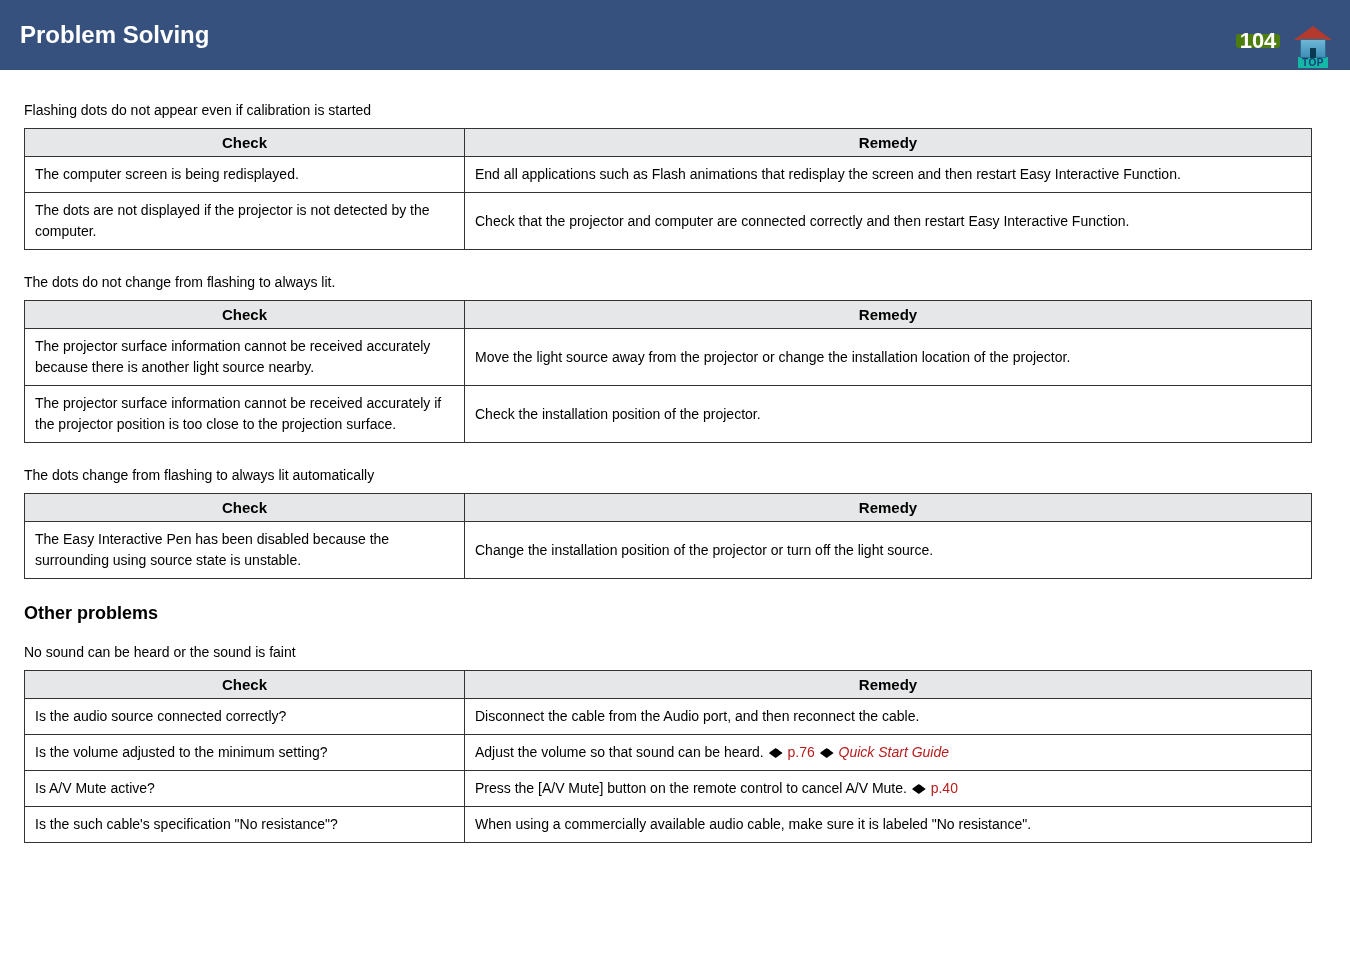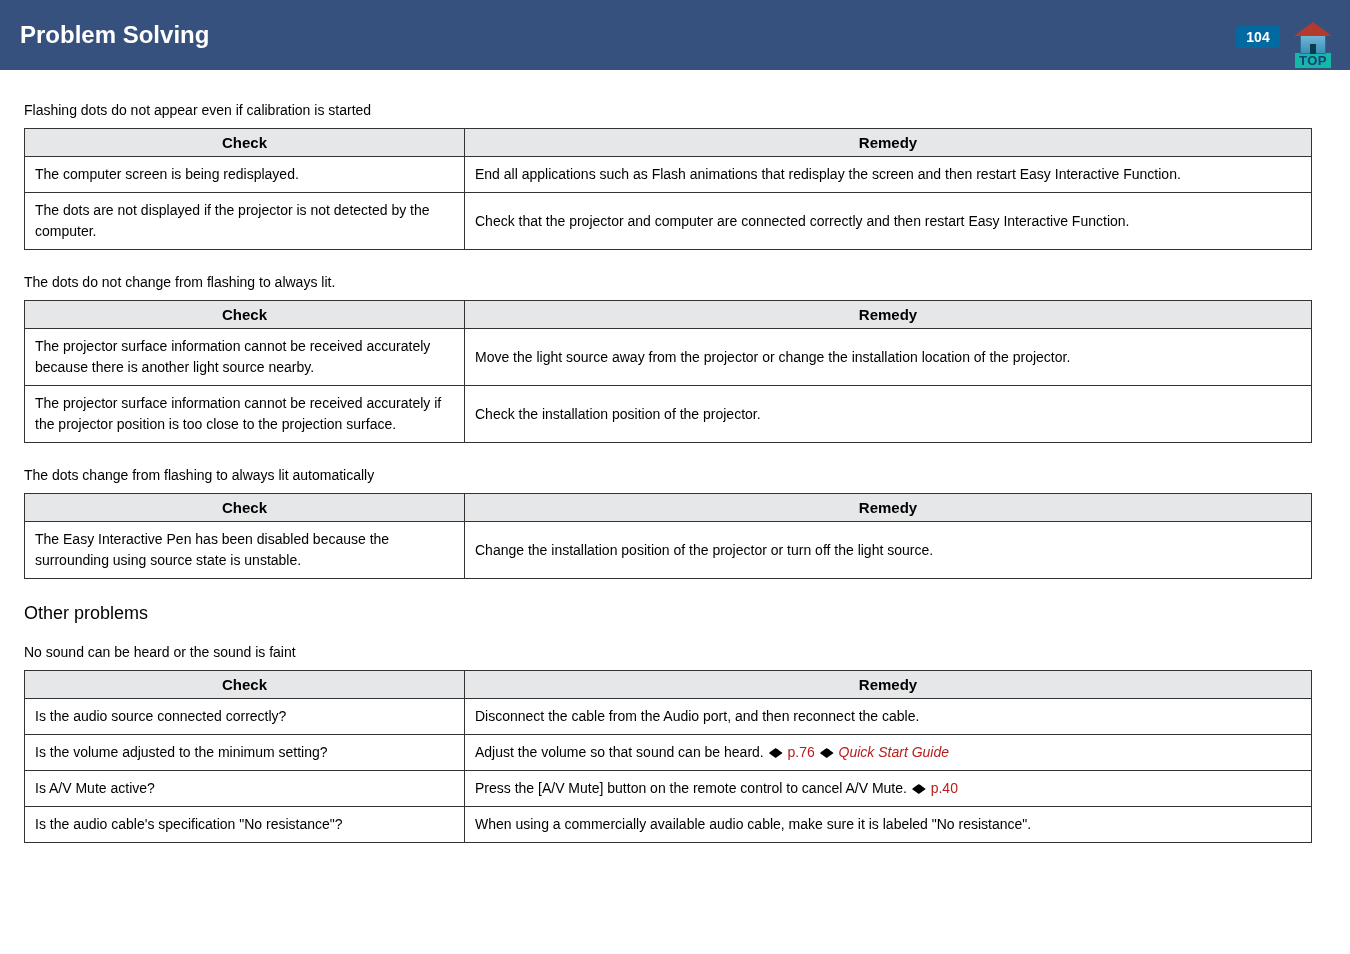--- a/index.html
+++ b/index.html
@@ -26,26 +26,26 @@
     font-weight: bold;
   }
   .header-right {
     display: flex;
     align-items: flex-end;
     height: 100%;
     padding-right: 18px;
     gap: 14px;
   }
   .page-badge {
-    background: #0369a1;
+    background: #4d7c0f;
     color: #ffffff;
     font-weight: bold;
-    font-size: 14px;
+    font-size: 22px;
     width: 44px;
-    height: 22px;
+    height: 14px;
     display: flex;
     align-items: center;
     justify-content: center;
     border-radius: 3px;
     margin-bottom: 22px;
   }
   .top-icon {
     display: flex;
     flex-direction: column;
     align-items: center;
@@ -71,21 +71,21 @@
     background: linear-gradient(#6fb6d6, #3d8fb8);
     border: 1px solid #2d6d8f;
   }
   .house-door {
     position: absolute;
     bottom: 0; left: 16px;
     width: 6px; height: 10px;
     background: #0a3a50;
   }
   .top-label {
-    font-size: 13px;
+    font-size: 10px;
     font-weight: bold;
     color: #1b3d7a;
     background: #14b8a6;
     padding: 0 4px;
     letter-spacing: 0.5px;
     margin-top: -1px;
   }
   .content {
     padding: 32px 38px 0 24px;
   }
@@ -110,21 +110,21 @@
   }
   table.problem td {
     border: 1px solid #333333;
     padding: 7px 10px;
     vertical-align: middle;
     line-height: 1.5;
   }
   table.problem .check-col { width: 440px; }
   .section-head {
     font-size: 18px;
-    font-weight: normal;
+    font-weight: bold;
     margin: 24px 0 20px 0;
   }
   a.ref { color: #b91c1c; text-decoration: none; }
   .eye {
     display: inline-block;
     width: 14px; height: 10px;
     position: relative;
     vertical-align: -1px;
     margin: 0 1px;
   }
@@ -238,19 +238,19 @@
       </td>
     </tr>
     <tr>
       <td>Is A/V Mute active?</td>
       <td>
         <span>Press the [A/V Mute] button on the remote control to cancel A/V Mute. </span><span class="eye"></span>
         <a class="ref" href="#">p.40</a>
       </td>
     </tr>
     <tr>
-      <td>Is the audio cable's specification "No resistance"?</td>
+      <td>Is the such cable's specification "No resistance"?</td>
       <td>When using a commercially available audio cable, make sure it is labeled "No resistance".</td>
     </tr>
   </tbody>
     </table>
 
 </div>
 
 </body></html>

